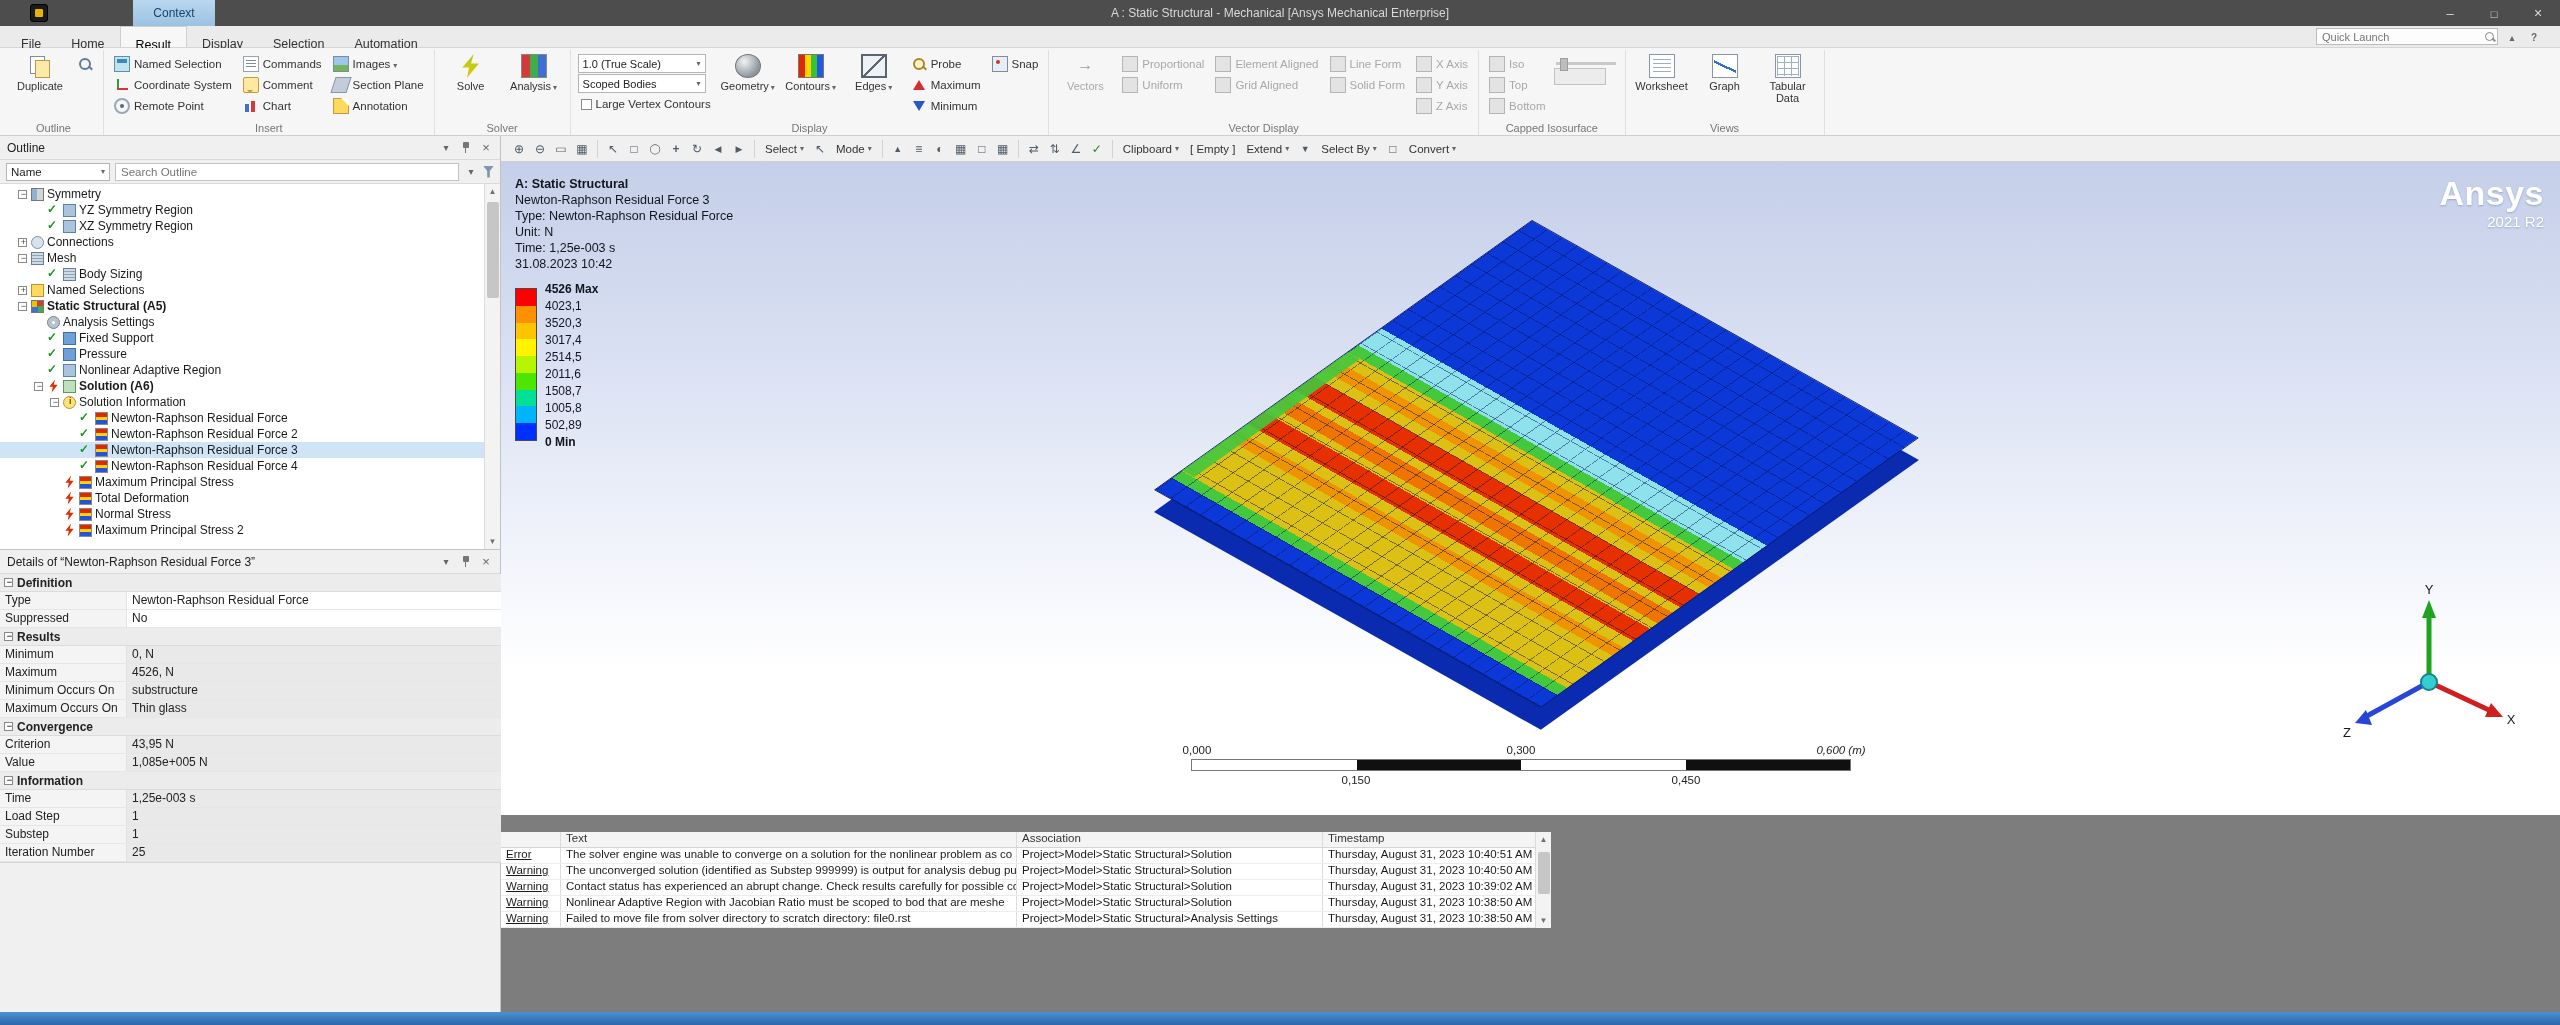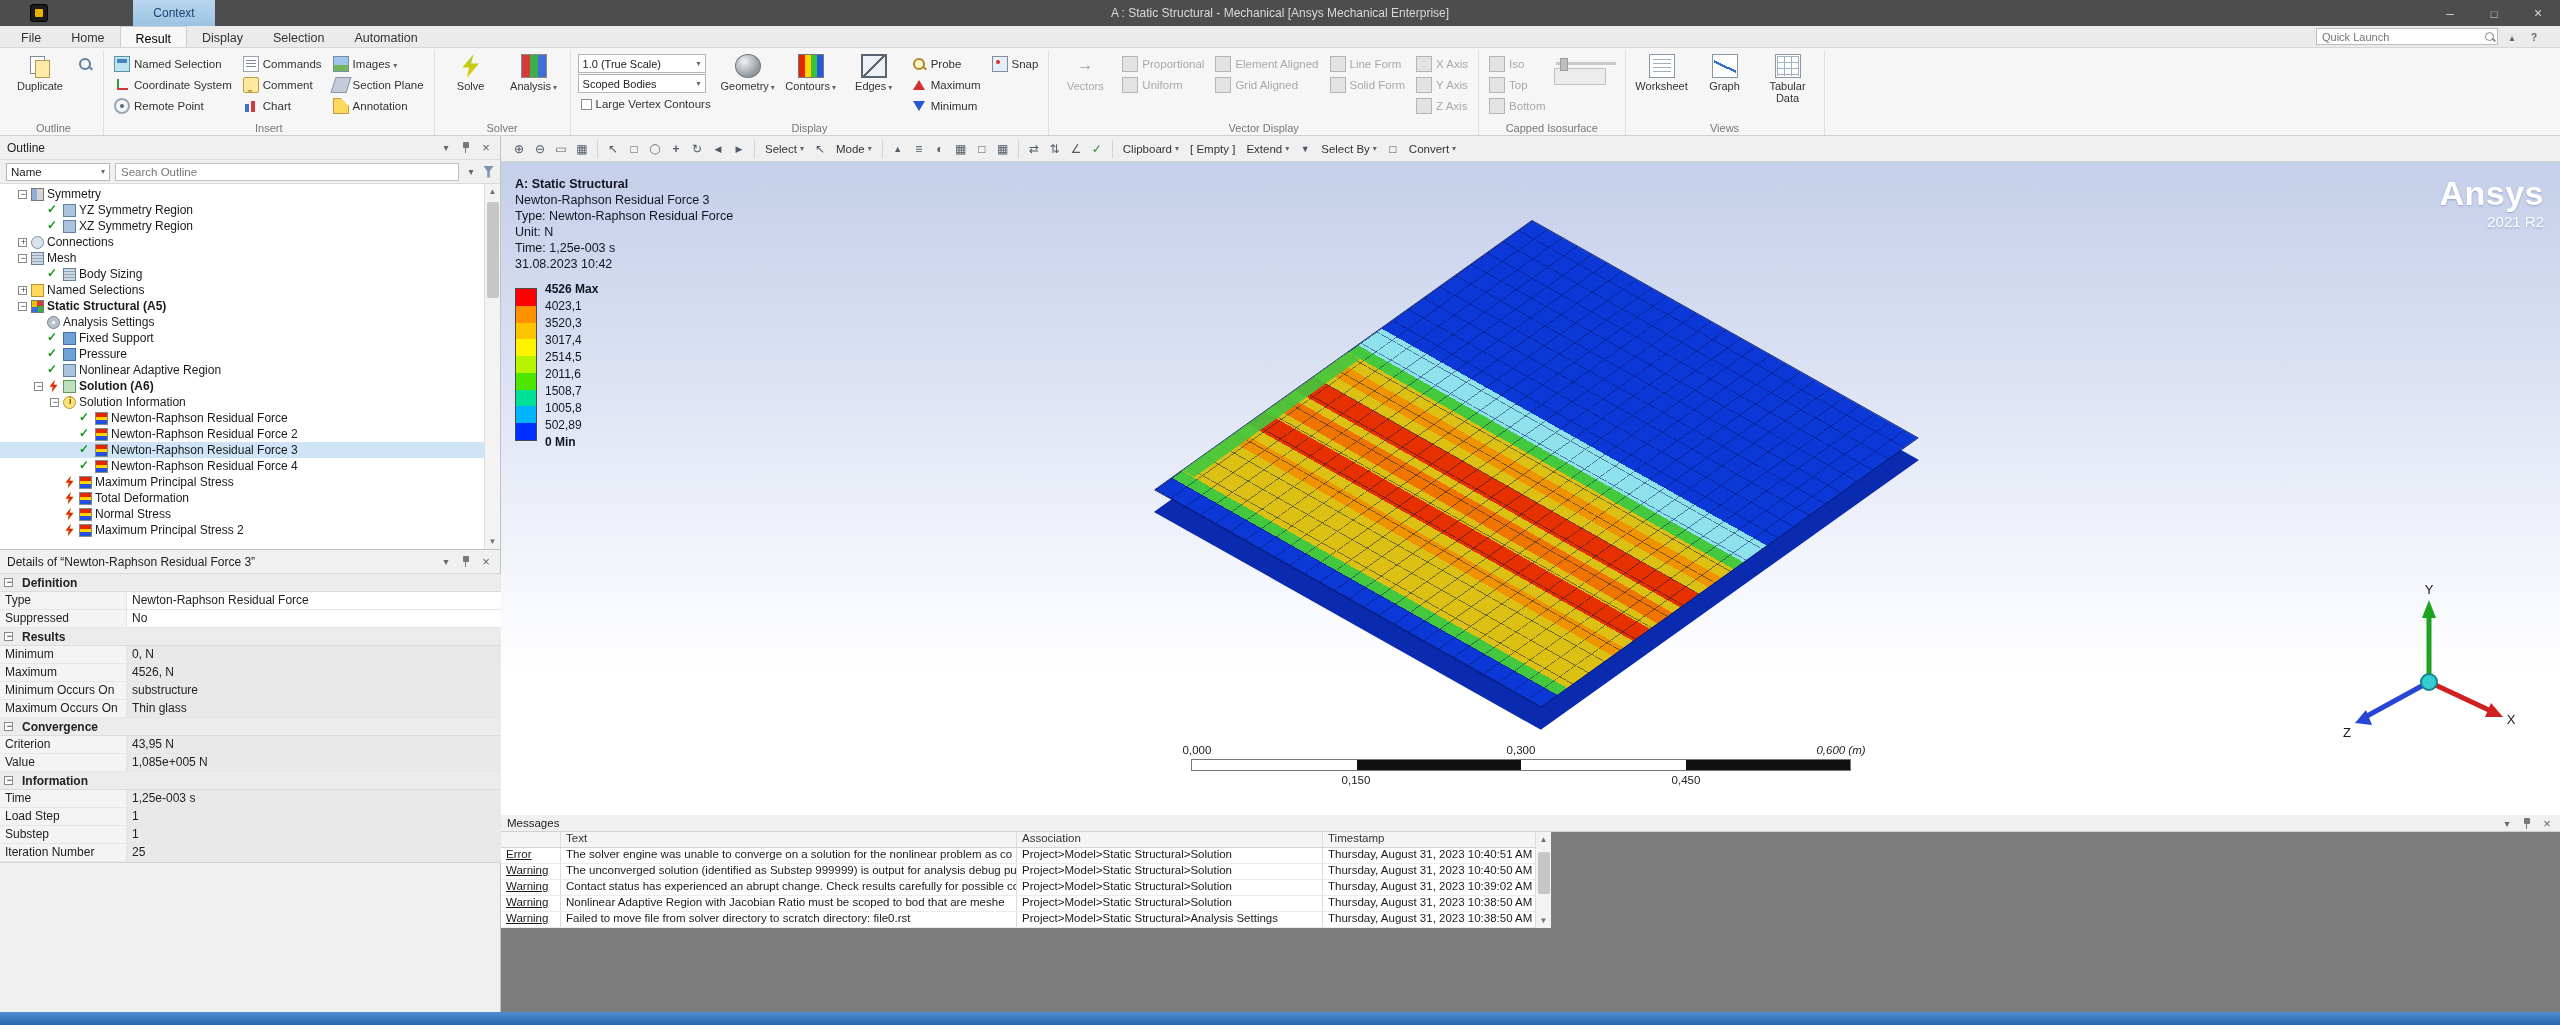--- a/index.html
+++ b/index.html
@@ -15,21 +15,21 @@
   .context-badge{position:absolute;left:133px;top:0;width:82px;height:26px;background:linear-gradient(180deg,#b9d7ef,#9cc2e2);color:#16456e;display:flex;align-items:center;justify-content:center;font-size:12px;}
   .title-text{position:absolute;left:50%;top:6px;transform:translateX(-50%);color:#d9d9d9;font-size:12px;white-space:nowrap;}
   .winbtns{position:absolute;right:0;top:0;display:flex;height:26px;}
   .winbtn{width:44px;height:26px;display:flex;align-items:center;justify-content:center;color:#dcdcdc;font-size:13px;}
   .g-min::before{content:"–";}
   .g-max::before{content:"□";font-size:11px;}
   .g-close::before{content:"×";font-size:14px;}
 
   
   .tabstrip{left:0;top:26px;width:2560px;height:22px;background:#ebebeb;border-bottom:1px solid #d6d6d6;display:flex;align-items:stretch;padding-left:6px;}
-  .tab{padding:5px 15px 0 15px;font-size:12.5px;color:#333;}
+  .tab{padding:11px 15px 0 15px;font-size:12.5px;color:#333;}
   .tab.selected{background:#f7f7f7;border:1px solid #cfcfcf;border-bottom:none;color:#000;}
   .quicklaunch{position:absolute;right:62px;top:2px;width:182px;height:17px;border:1px solid #bdbdbd;background:#fdfdfd;display:flex;align-items:center;}
   .quicklaunch input{border:none;outline:none;flex:1;font-size:11px;color:#555;padding:0 5px;background:transparent;}
   .ql-mag{width:14px;height:14px;position:relative;flex:none;}
   .ql-mag::before{content:"";position:absolute;left:2px;top:2px;width:7px;height:7px;border:1.5px solid #888;border-radius:50%;}
   .ql-mag::after{content:"";position:absolute;left:9px;top:9px;width:4px;height:1.5px;background:#888;transform:rotate(45deg);}
   .strip-ico{position:absolute;top:4px;width:16px;height:15px;color:#666;font-size:10px;display:flex;align-items:center;justify-content:center;}
   .g-chevup::before{content:"▴";}
   .g-help::before{content:"?";font-weight:bold;}
 
@@ -154,21 +154,21 @@
   .ti-info{background:#ffe27a;border-radius:50%;border:1px solid #b89430;}
   .ti-info::after{content:"i";position:absolute;left:5px;top:-1px;font-size:9px;color:#6d5510;font-weight:bold;}
   .ti-sol{background:#bfe0bf;border:1px solid #5a9a5a;}
   .tree-scroll{position:absolute;right:0;top:48px;width:16px;height:365px;background:#f3f3f3;border-left:1px solid #dcdcdc;}
   .sarrow{height:15px;display:flex;align-items:center;justify-content:center;color:#707070;font-size:8px;}
   .sthumb{position:absolute;left:2px;top:18px;width:12px;height:96px;background:#c6c6c6;border-radius:2px;}
   .sthumb2{position:absolute;left:2px;top:20px;width:12px;height:42px;background:#c6c6c6;border-radius:2px;}
 
   .details-panel{left:0;top:549px;width:501px;height:463px;background:#f0f0f0;border-right:1px solid #c2c2c2;border-top:1px solid #c2c2c2;}
   .dtable{position:absolute;left:0;top:24px;width:501px;background:#fff;border-bottom:1px solid #d5d5d5;}
-  .dcat{display:flex;align-items:center;height:18px;background:#ececec;font-weight:bold;font-size:12px;border-bottom:1px solid #dcdcdc;padding-left:4px;gap:5px;}
+  .dcat{display:flex;align-items:center;height:18px;background:#ececec;font-weight:bold;font-size:12px;border-bottom:1px solid #dcdcdc;padding-left:4px;}
   .drow{display:flex;height:18px;border-bottom:1px solid #e6e6e6;font-size:12px;}
   .dlabel{width:127px;background:#f4f4f4;border-right:1px solid #e2e2e2;padding:1px 5px;overflow:hidden;white-space:nowrap;}
   .dvalue{flex:1;padding:1px 5px;background:#fff;overflow:hidden;white-space:nowrap;}
   .dvalue.ro{background:#e9e9e9;}
 
   
   .viewport{left:501px;top:162px;width:2059px;height:653px;overflow:hidden;background:linear-gradient(180deg,#c5cfe9 0%,#d8dff2 28%,#eef1fa 55%,#ffffff 78%);}
   .plate-under{position:absolute;left:0;top:0;width:520px;height:520px;background:#0a2ab0;transform:matrix(0.744,0.419,-0.727,0.519,1031,80);transform-origin:0 0;}
   .plate{position:absolute;left:0;top:0;width:520px;height:520px;transform:matrix(0.744,0.419,-0.727,0.519,1031,58);transform-origin:0 0;border:1px solid #051d72;
     background-image:
@@ -816,29 +816,20 @@
       <line x1="90" y1="100" x2="28" y2="134" stroke="#2746d8" stroke-width="5"></line>
       <polygon points="16,141 33,143 27,128" fill="#2746d8"></polygon>
       <circle cx="90" cy="100" r="8" fill="#35cdd2" stroke="#13848c" stroke-width="2"></circle>
       <text x="90" y="12" text-anchor="middle">Y</text>
       <text x="172" y="142" text-anchor="middle">X</text>
       <text x="8" y="155" text-anchor="middle">Z</text>
     </svg>
   </div>
 
   <div class="abs messages">
-    <div class="msg-hdr">
-      <span>Messages</span>
-      <span class="sp"></span>
-      <span class="hico g-chevdn"></span>
-      <span class="hico">
-          <span class="pinico"></span>
-        </span>
-      <span class="hico g-x"></span>
-    </div>
     <div class="msg-grid">
       <div class="msg-cols">
         <div class="mc c-sev"></div>
         <div class="mc c-text">Text</div>
         <div class="mc c-assoc">Association</div>
         <div class="mc c-time">Timestamp</div>
       </div>
       <div class="msg-row">
         <div class="mc c-sev"><span class="sevlink">Error</span></div>
         <div class="mc c-text">The solver engine was unable to converge on a solution for the nonlinear problem as co</div>

